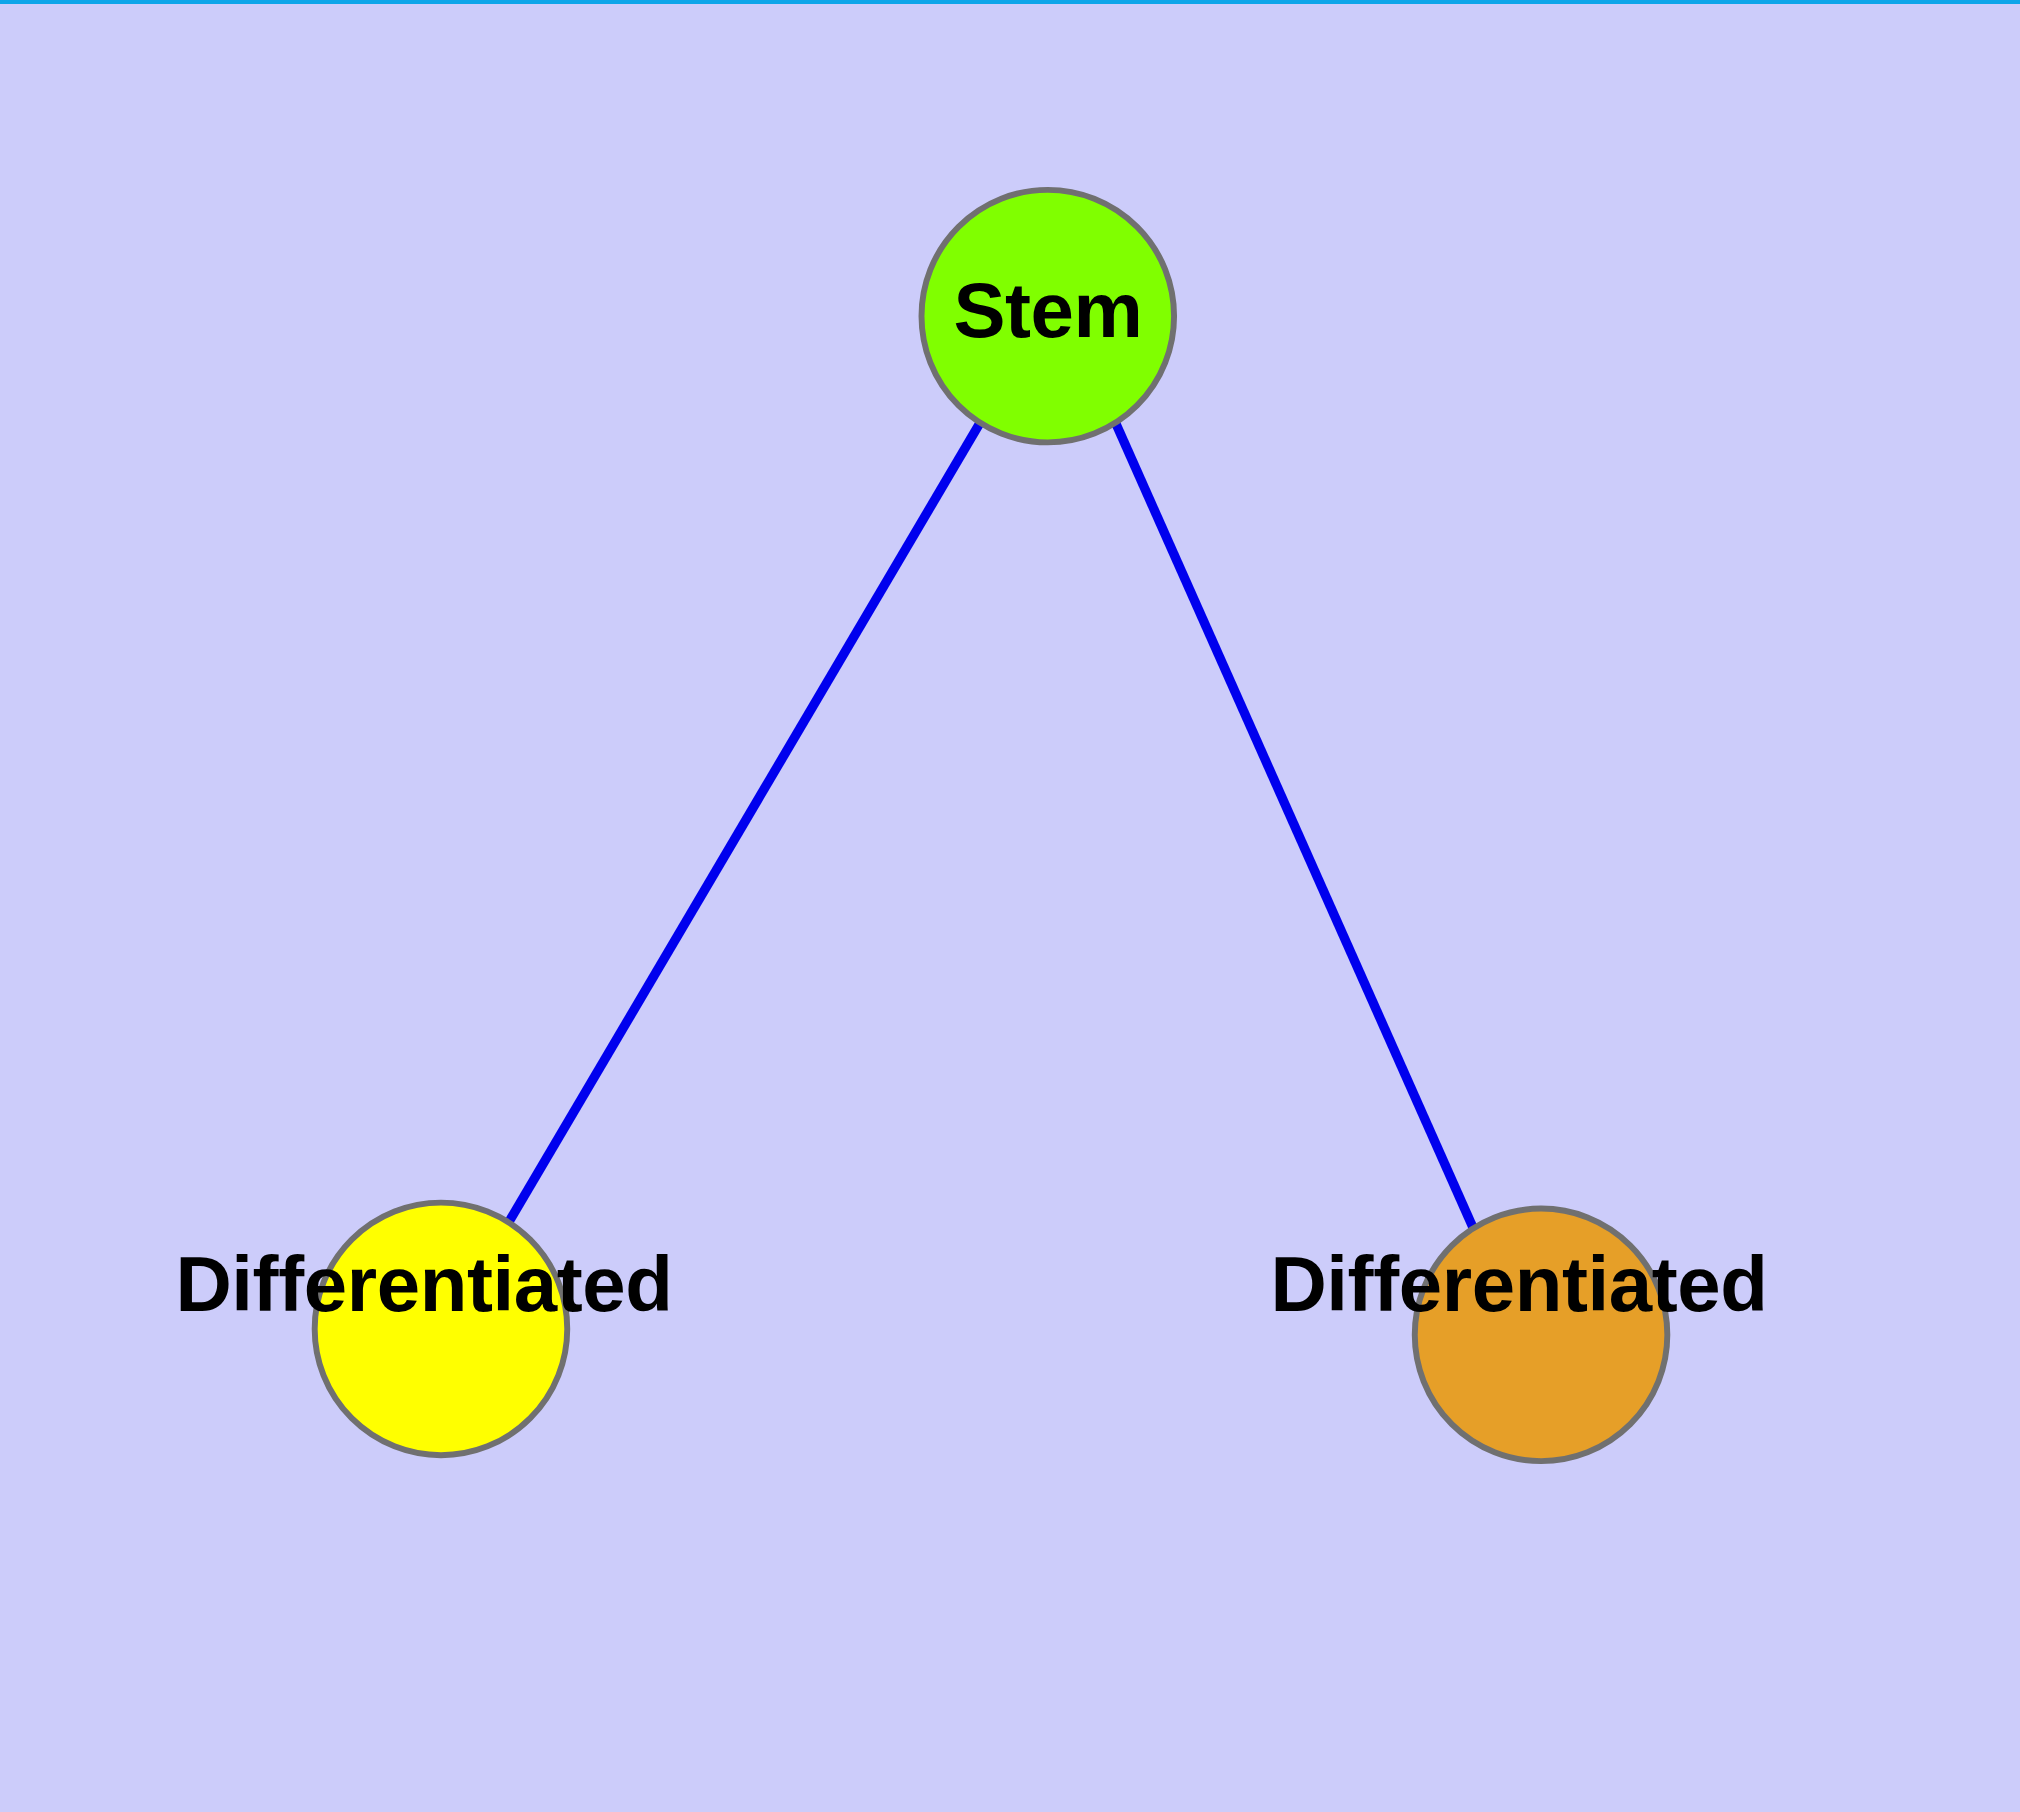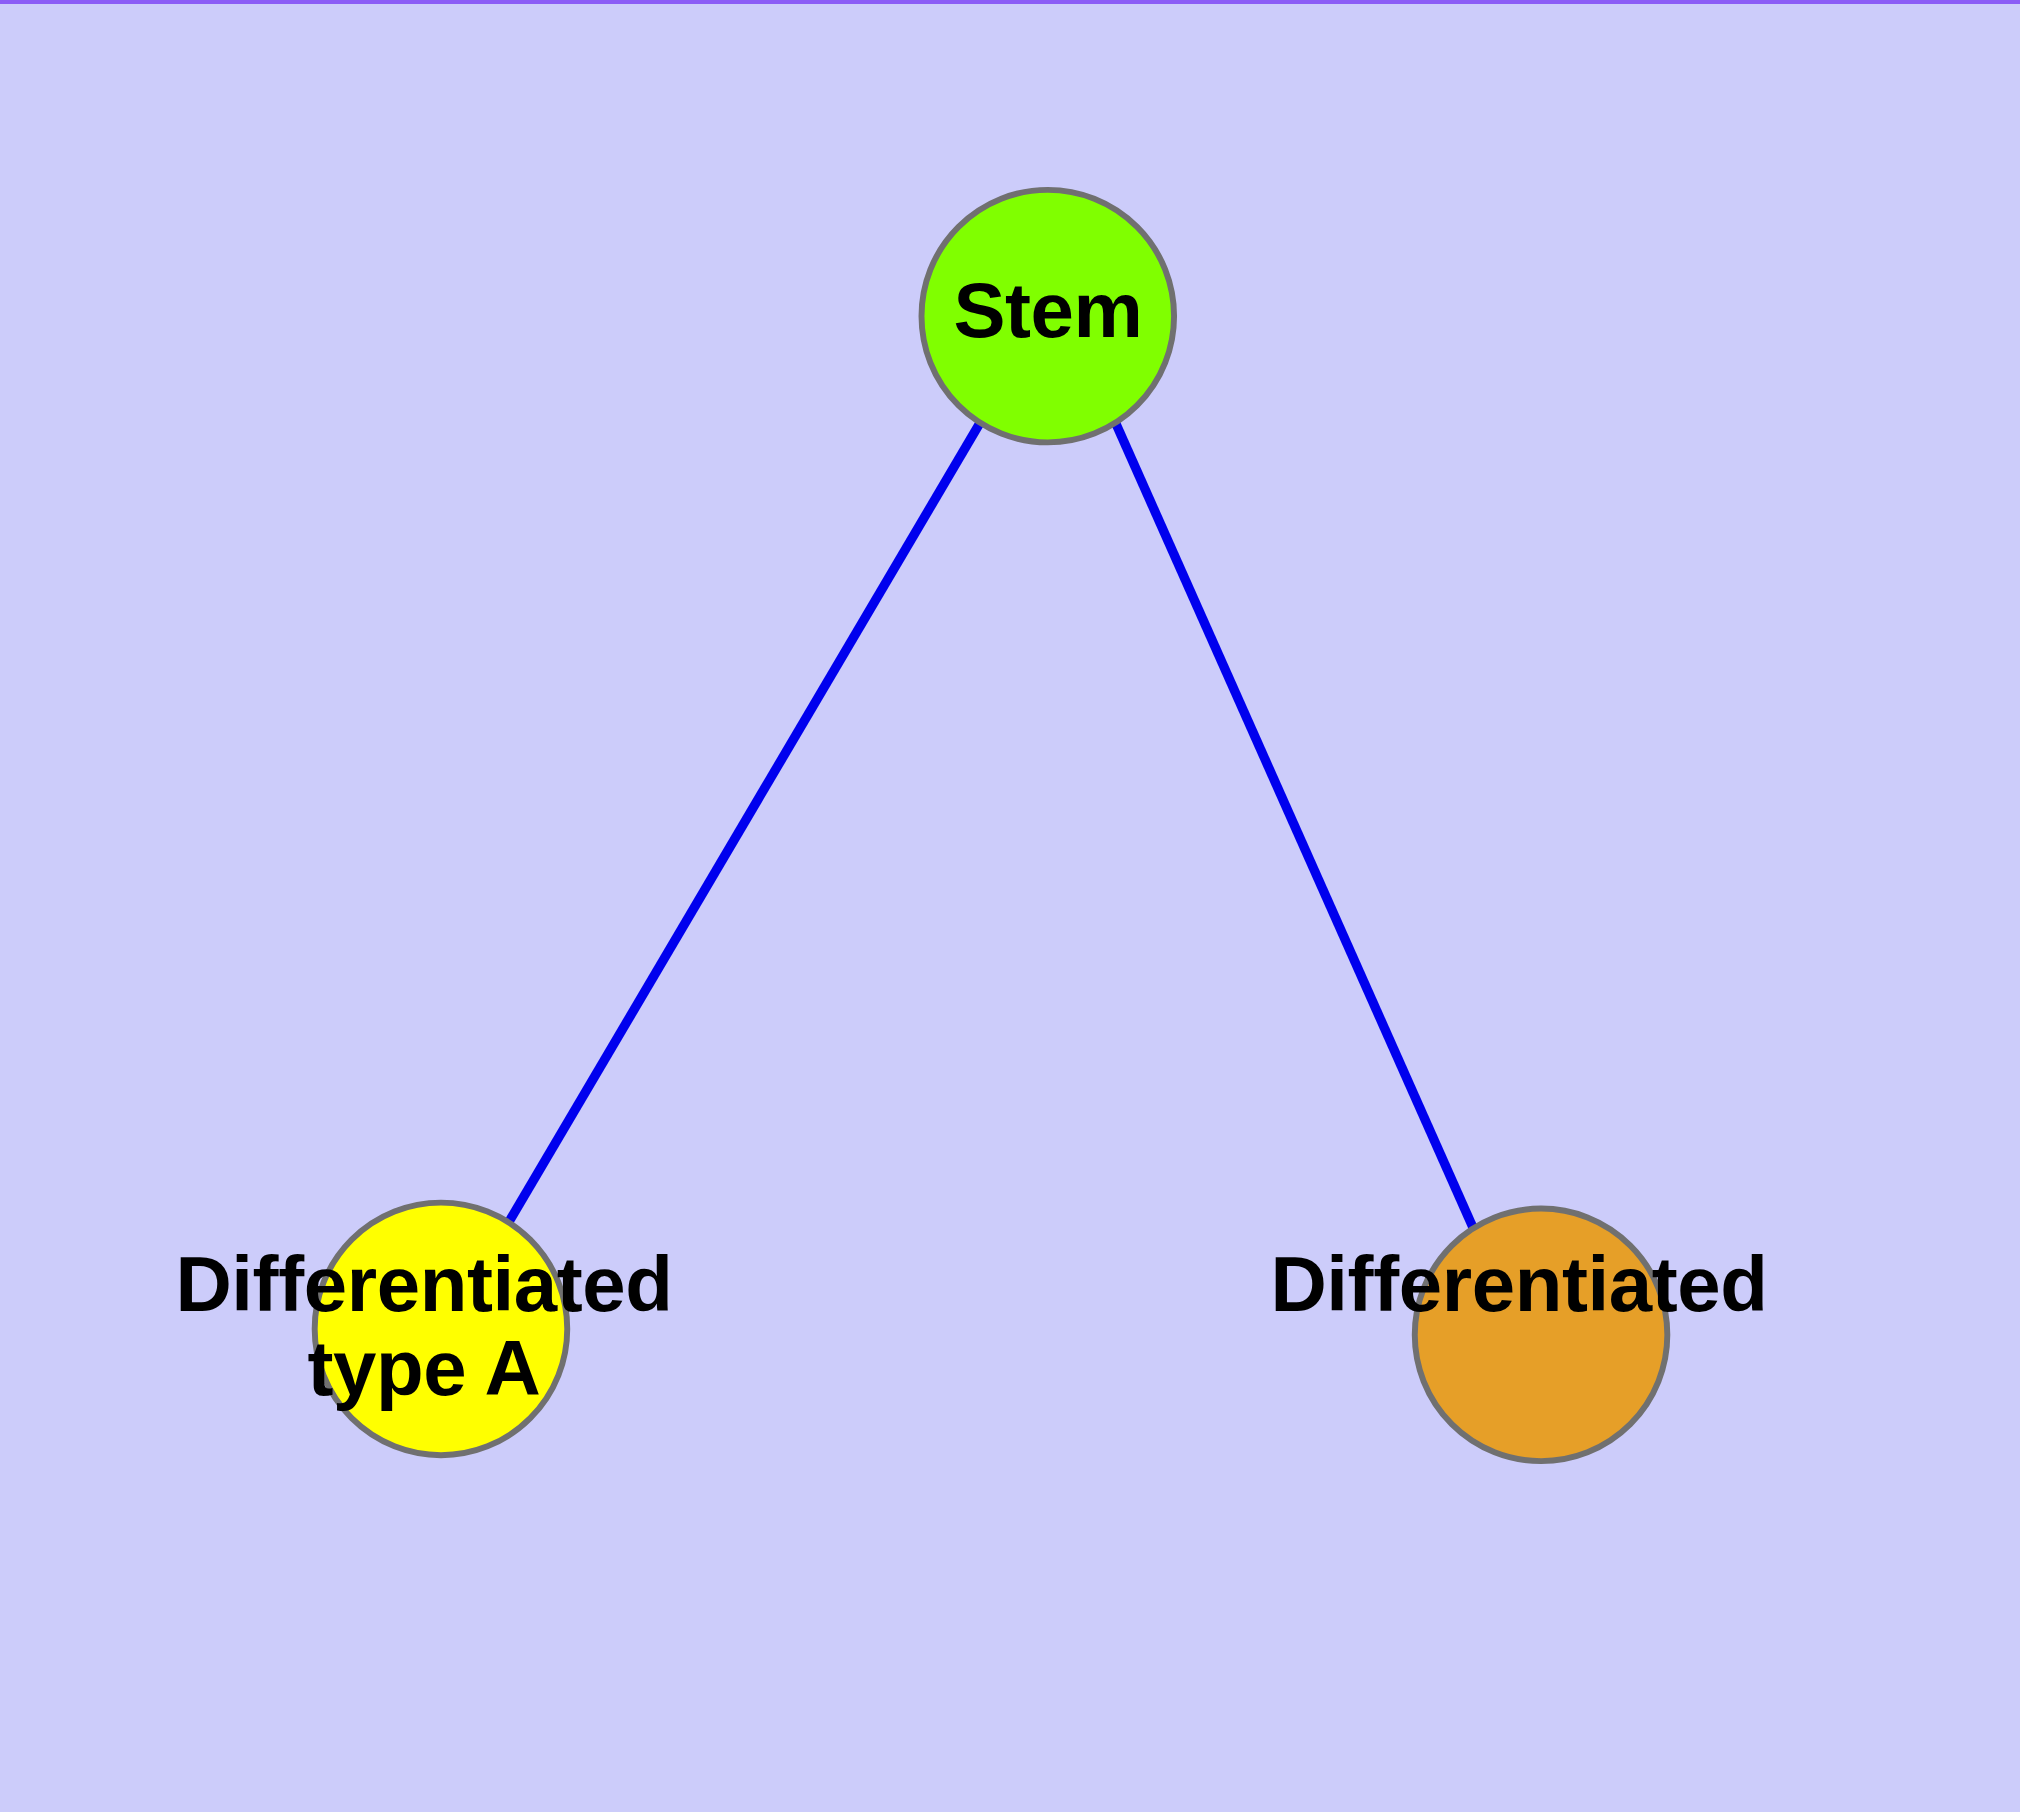--- a/index.html
+++ b/index.html
@@ -9,21 +9,21 @@
     background: #ffffff;
   }
   body {
     font-family: "Liberation Sans", sans-serif;
   }
   #canvas {
     position: relative;
     width: 2021px;
     height: 1812px;
     overflow: hidden;
-    background: #8b5cf6;
+    background: #0ea5e9;
   }
   #plot-background {
     position: absolute;
     left: 0;
     top: 4.2px;
     width: 2021px;
     height: 1808px;
     background: #ccccfa;
   }
   #graph-svg {
@@ -90,21 +90,20 @@
       <circle class="node-circle" cx="1818" cy="1575" r="149" fill="#e69f28"></circle>
     </g>
   </svg>
 
   <div class="node-label" id="label-stem">
     <div>Stem</div>
   </div>
 
   <div class="node-label" id="label-diff-a">
     <div>Differentiated</div>
-    <div>type A</div>
   </div>
 
   <div class="node-label" id="label-diff-b">
     <div>Differentiated</div>
   </div>
 
 </div>
 
 
 </body></html>

